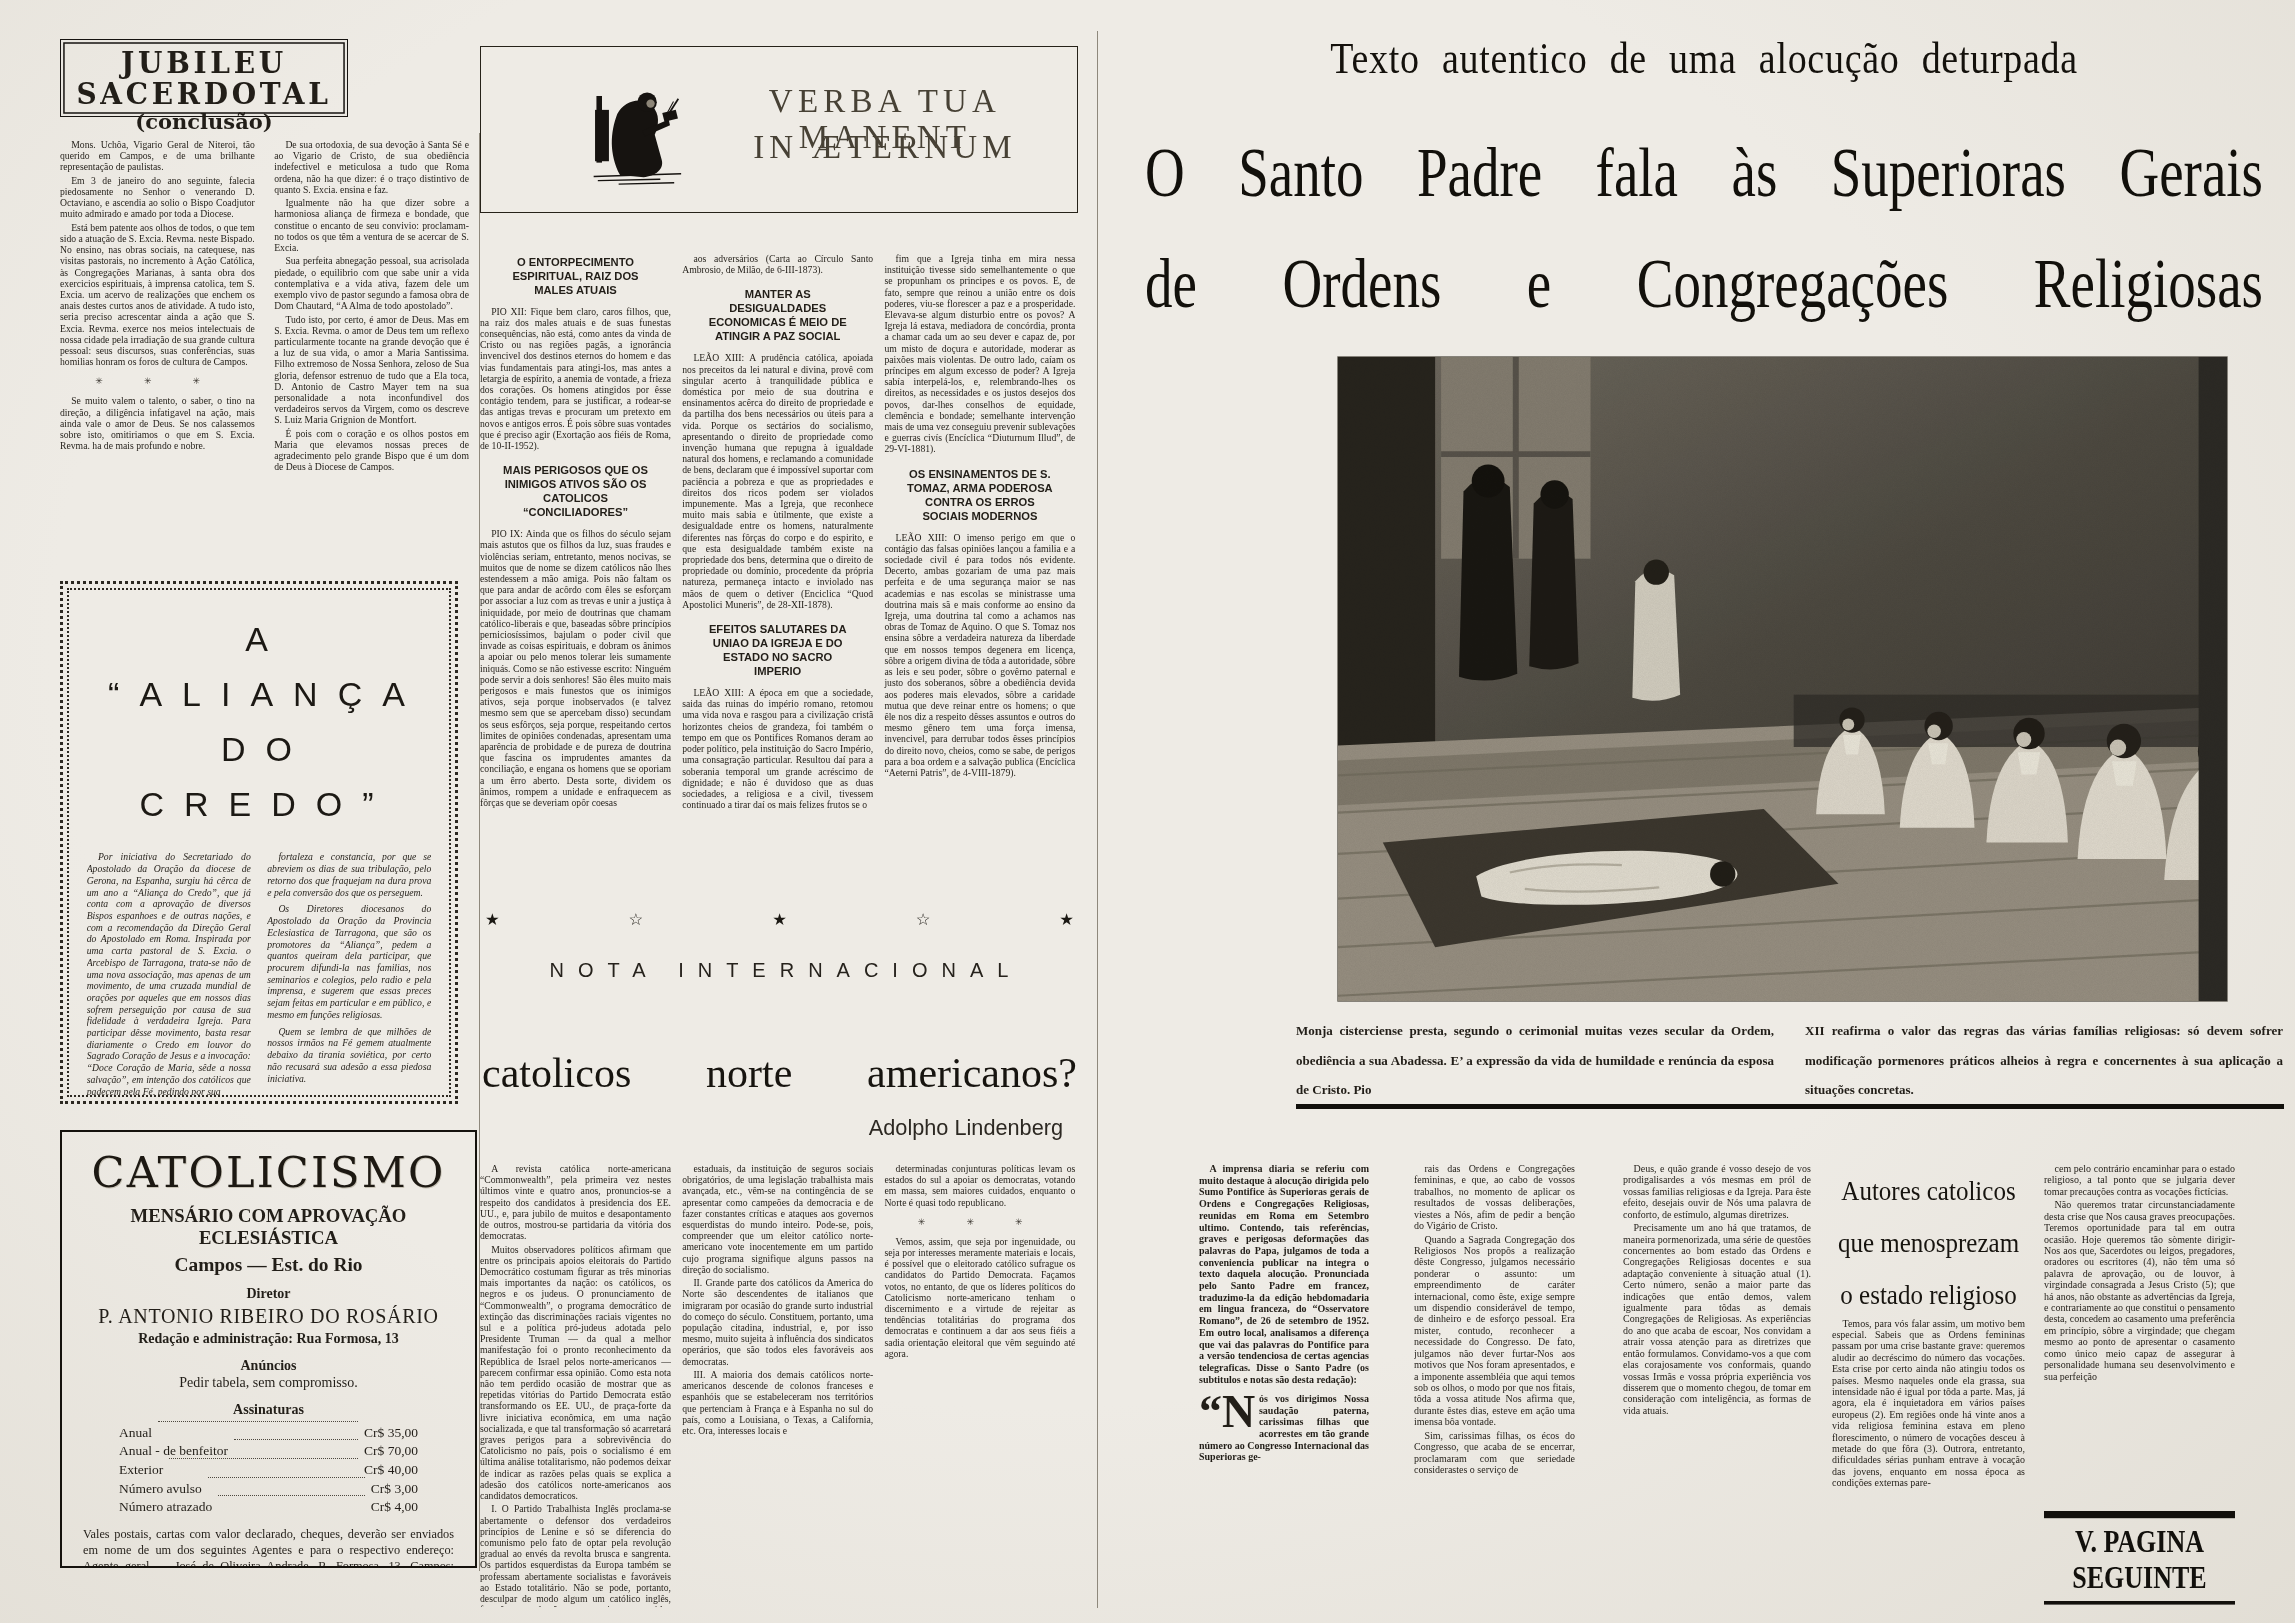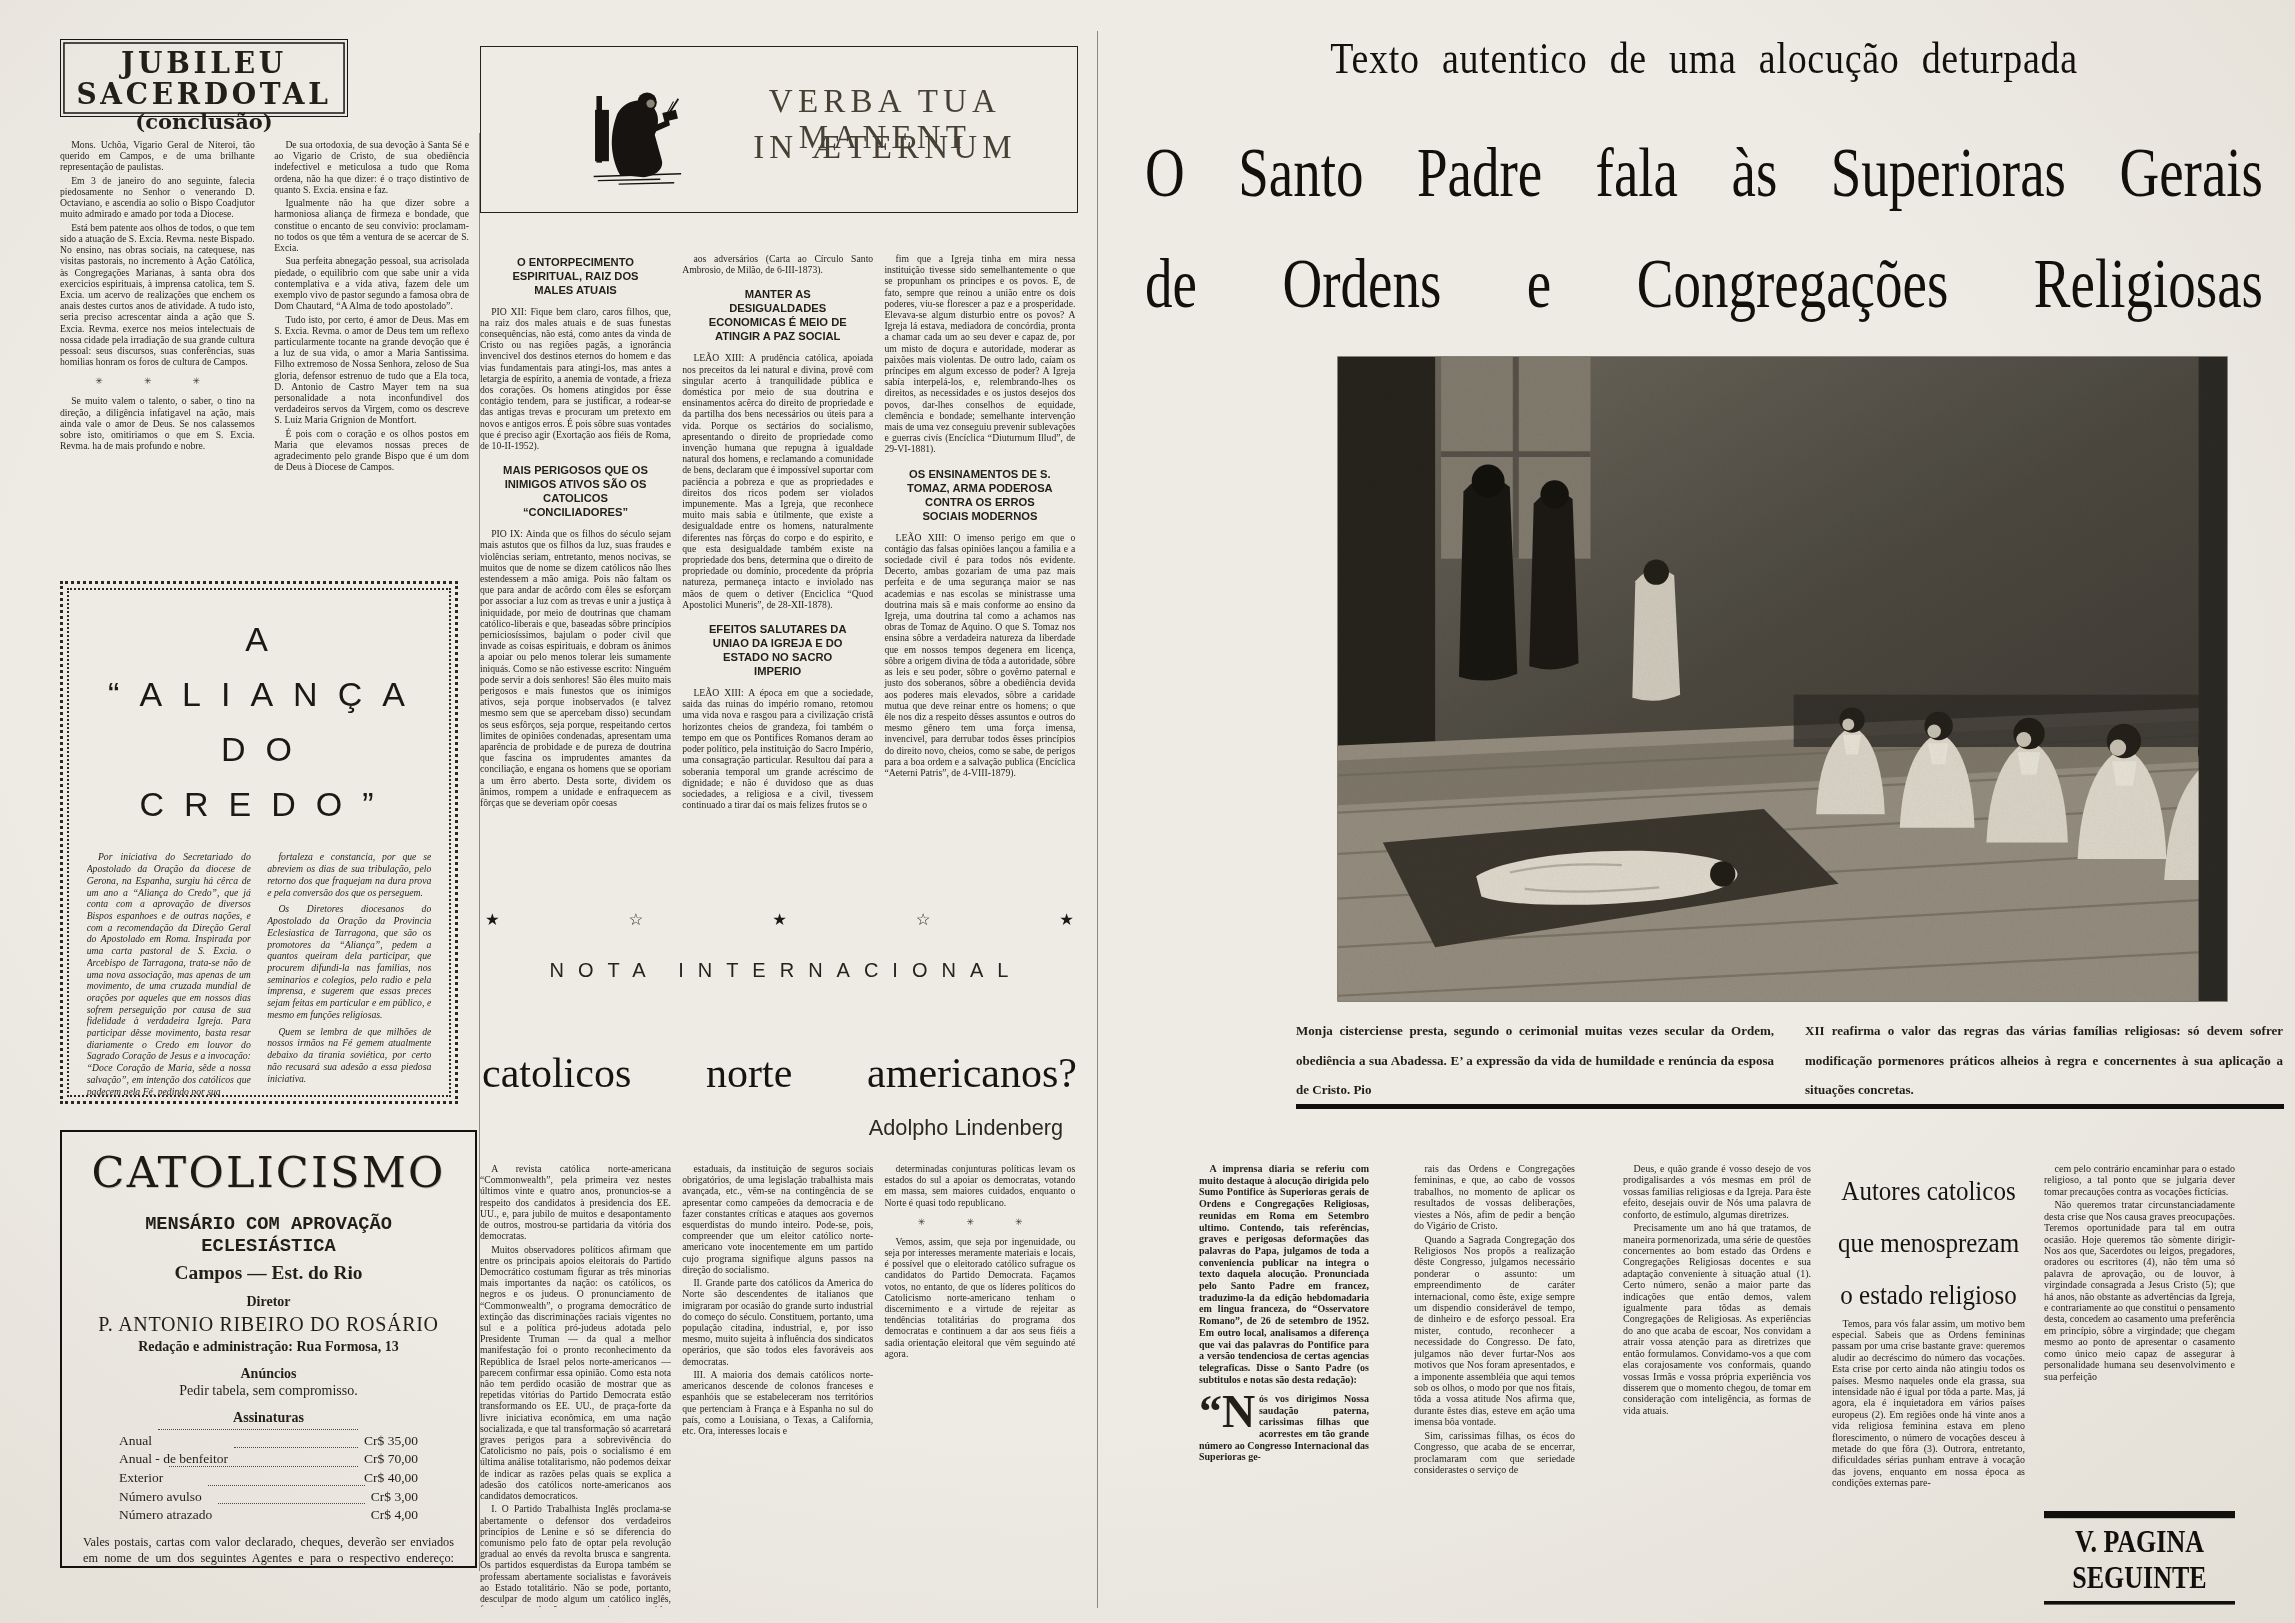--- a/index.html
+++ b/index.html
@@ -25,21 +25,21 @@
   #alianca-in{width:100%;height:100%;border:2.2px dotted #2c2821;box-sizing:border-box;padding:22.4px 18px 7.5px;overflow:hidden;}
   .ali-title{font-family:"Liberation Sans",sans-serif;font-size:34px;letter-spacing:20px;text-align:center;line-height:55px;color:#1c1914;padding-left:15px;}
   #ali-cols{display:flex;gap:16.4px;margin-top:19.4px;height:305px;overflow:hidden;}
   .acoli{width:169px;overflow:hidden;font-style:italic;}
   .ap{font-size:9.7px;line-height:11.7px;text-align:justify;text-indent:11.2px;margin:0 0 5.2px;}
 
   
   #catolicismo-box{position:absolute;left:60px;top:1130px;width:417px;height:438px;border:2.2px solid #15120d;
                    box-sizing:border-box;text-align:center;padding:15px 21px;overflow:hidden;}
   .masthead{font-family:"DejaVu Serif",serif;font-size:43px;letter-spacing:2.2px;color:#1d1913;text-shadow:0.7px 0.7px 0 #c7c2b5;}
-  .cat-l1{font-family:Liberation Mono, monospace;font-weight:bold;font-size:18.7px;margin-top:16px;}
+  .cat-l1{font-family:Liberation Serif, serif;font-weight:bold;font-size:18.7px;margin-top:8px;}
   .cat-l2{font-weight:bold;font-size:19.4px;margin-top:4.5px;}
   .cat-sm{font-weight:bold;font-size:14px;margin-top:10.5px;}
   .cat-dir{font-size:20px;margin-top:3px;letter-spacing:0.7px;}
   .cat-red{font-weight:bold;font-size:14px;margin-top:3px;}
   .cat-an{font-size:14px;margin-top:1.5px;}
   #prices{width:299px;margin:6px auto 0;}
   .price-row{display:flex;align-items:flex-start;font-size:13.5px;line-height:18.7px;text-align:left;}
   .price-row .lead{flex:1;border-bottom:1.5px dotted #4d483f;margin:0 6px;transform:translateY(-3px);}
   .cat-note{text-align:justify;font-size:12.3px;line-height:16px;margin-top:9px;}
 

